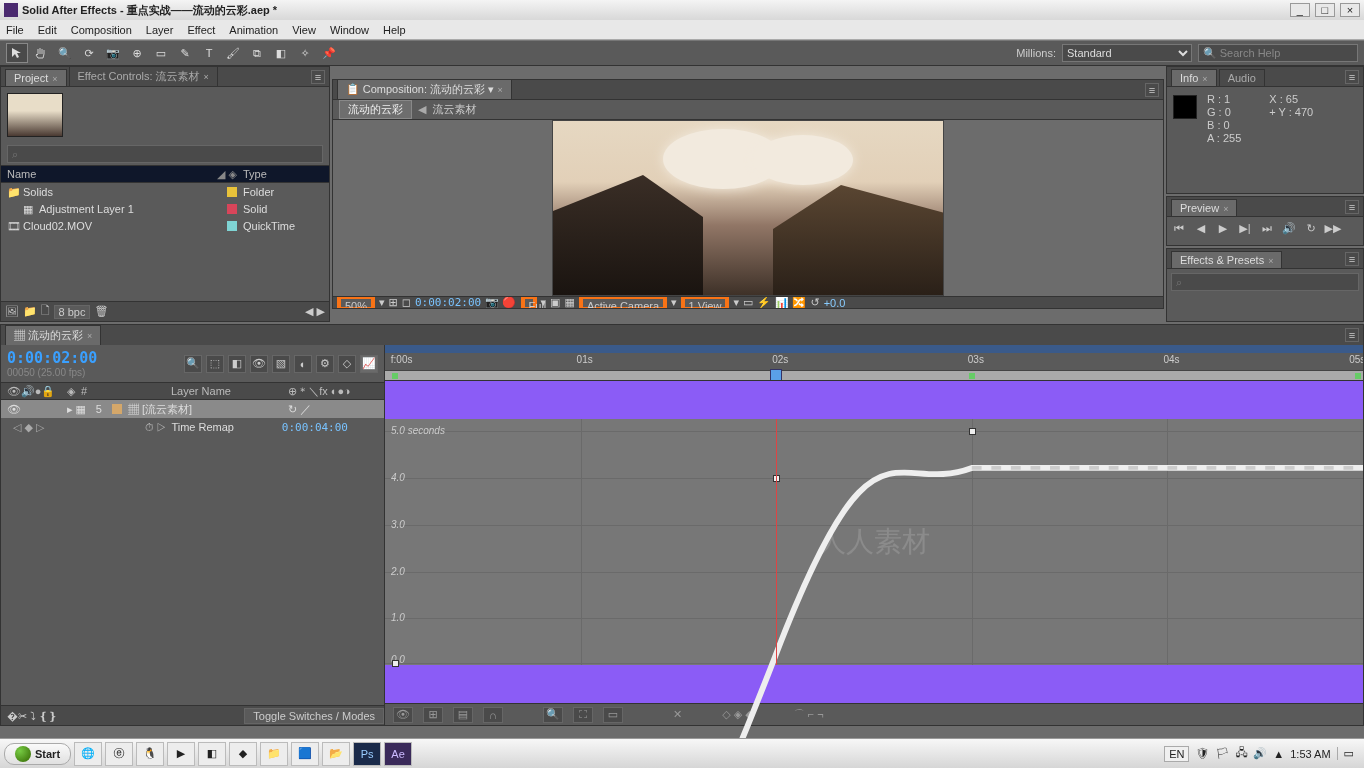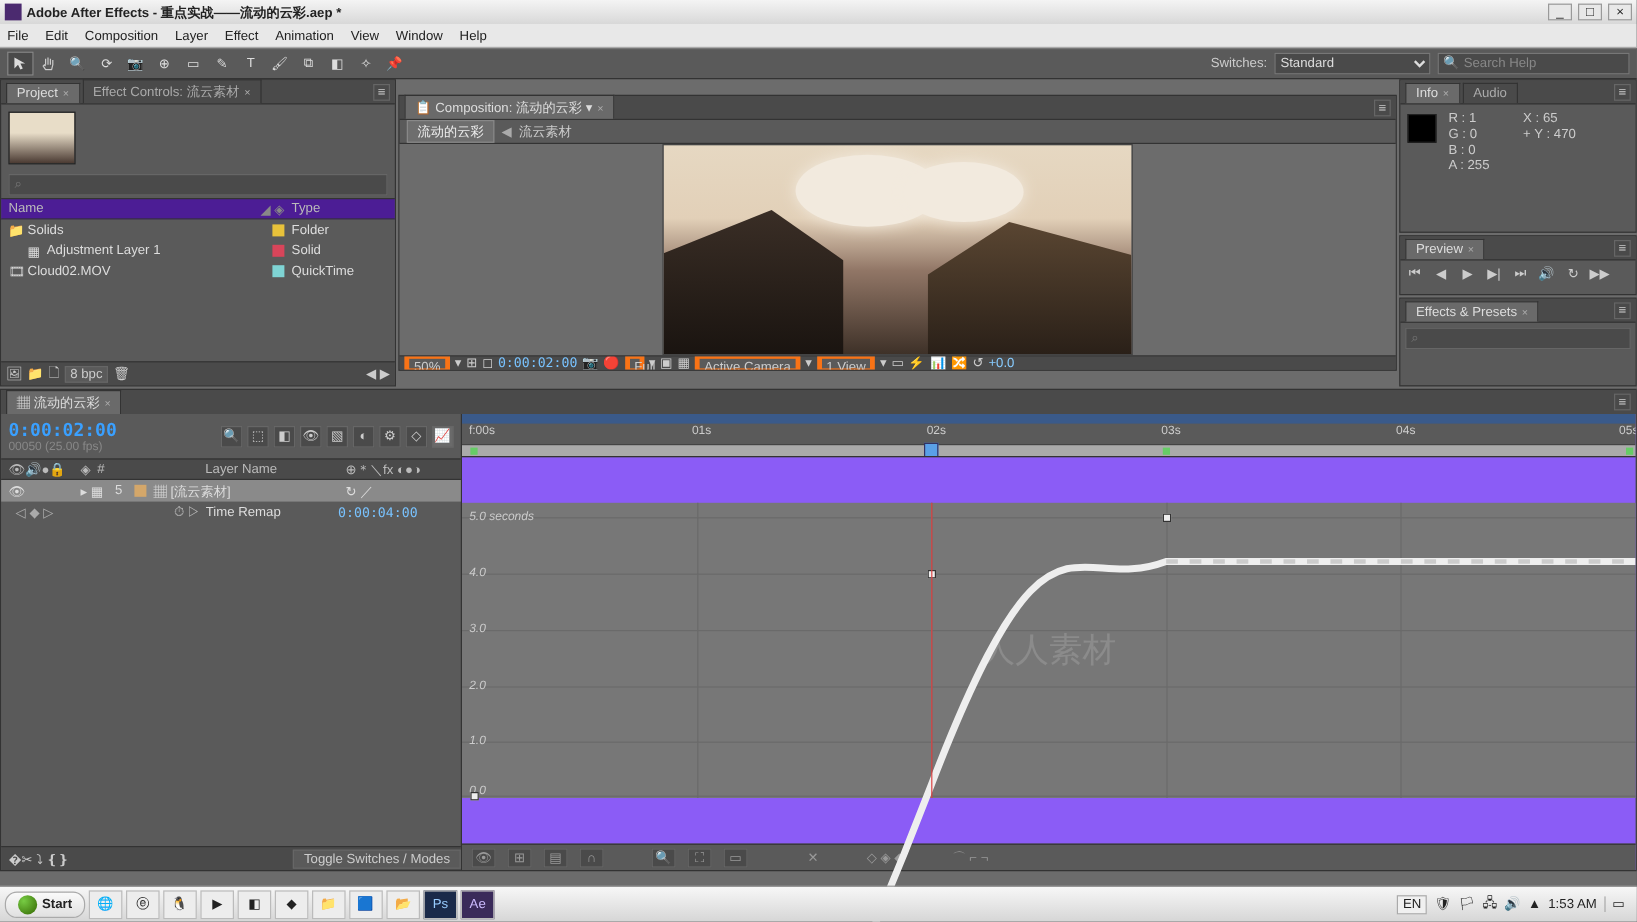--- a/index.html
+++ b/index.html
@@ -24,21 +24,21 @@
 .tab{background:#6a6a6a;padding:2px 8px;border:1px solid #333;border-bottom:none;color:#ddd;position:relative;}
 .tab .x{font-size:9px;margin-left:4px;color:#aaa;}
 .tab.inact{background:#4a4a4a;color:#aaa;}
 .minibtn{width:14px;height:14px;position:absolute;right:4px;top:3px;color:#ccc;text-align:center;line-height:12px;border:1px solid #666;background:#4a4a4a;}
 .project{width:330px;}
 .proj-head{display:flex;padding:6px;gap:8px;}
 .thumb{width:56px;height:44px;background:linear-gradient(#e8ddc8 40%,#4a3a32);border:1px solid #222;}
 .proj-info{color:#ccc;line-height:14px;}
 .proj-search{margin:2px 6px;}
 .proj-search input{width:100%;background:#4a4a4a;border:1px solid #666;color:#ccc;height:18px;padding:0 4px;}
-.proj-cols{display:flex;background:#4c1d95;border-top:1px solid #333;border-bottom:1px solid #333;height:18px;align-items:center;padding:0 6px;color:#bbb;}
+.proj-cols{display:flex;background:#0f172a;border-top:1px solid #333;border-bottom:1px solid #333;height:18px;align-items:center;padding:0 6px;color:#bbb;}
 .proj-cols .c1{flex:1;}
 .proj-cols .c2{width:80px;}
 .proj-rows{background:#5a5a5a;flex:1;}
 .prow{display:flex;align-items:center;height:17px;padding:0 6px;color:#ddd;}
 .prow .swatch{width:10px;height:10px;margin-right:6px;}
 .prow .nm{flex:1;}
 .prow .tp{width:80px;}
 .ficon{width:12px;height:12px;margin-right:4px;}
 .proj-foot{height:20px;background:#4a4a4a;border-top:1px solid #333;display:flex;align-items:center;padding:0 4px;gap:4px;color:#ccc;}
 .bpc{border:1px solid #666;padding:0 4px;background:#5a5a5a;}
@@ -109,21 +109,21 @@
 .tray{margin-left:auto;display:flex;align-items:center;gap:6px;font-size:10px;}
 .tray .lang{border:1px solid #aaa;padding:1px 4px;background:#f0f0f0;}
 svg{display:block;}
 .watermark{position:absolute;left:50%;top:50%;transform:translate(-50%,-50%);color:rgba(255,255,255,.15);font-size:28px;pointer-events:none;}
 </style>
 </head>
 <body>
 
 <div class="titlebar">
   <div class="ae-logo"></div>
-  <span class="title">Adobe After Effects - 重点实战——流动的云彩.aep *</span>
+  <span class="title">Solid After Effects - 重点实战——流动的云彩.aep *</span>
   <span class="spacer"></span>
   <div class="winbtns">
     <span>_</span>
     <span>□</span>
     <span>×</span>
   </div>
 </div>
 
 <div class="menubar">
   <span>File</span>
@@ -154,21 +154,21 @@
   <div class="tool">⊕</div>
   <div class="tool">▭</div>
   <div class="tool">✎</div>
   <div class="tool">T</div>
   <div class="tool">🖌</div>
   <div class="tool">⧉</div>
   <div class="tool">◧</div>
   <div class="tool">✧</div>
   <div class="tool">📌</div>
   <div class="ws">
-    <span class="lbl">Switches:</span>
+    <span class="lbl">Millions:</span>
     <select><option>Standard</option></select>
     <div class="search">🔍 <span>Search Help</span></div>
   </div>
 </div>
 
 <div class="midrow">
 
   <div class="panel project">
     <div class="pnl-tabs">
       <div class="tab"><span>Project</span><span class="x">×</span></div>

